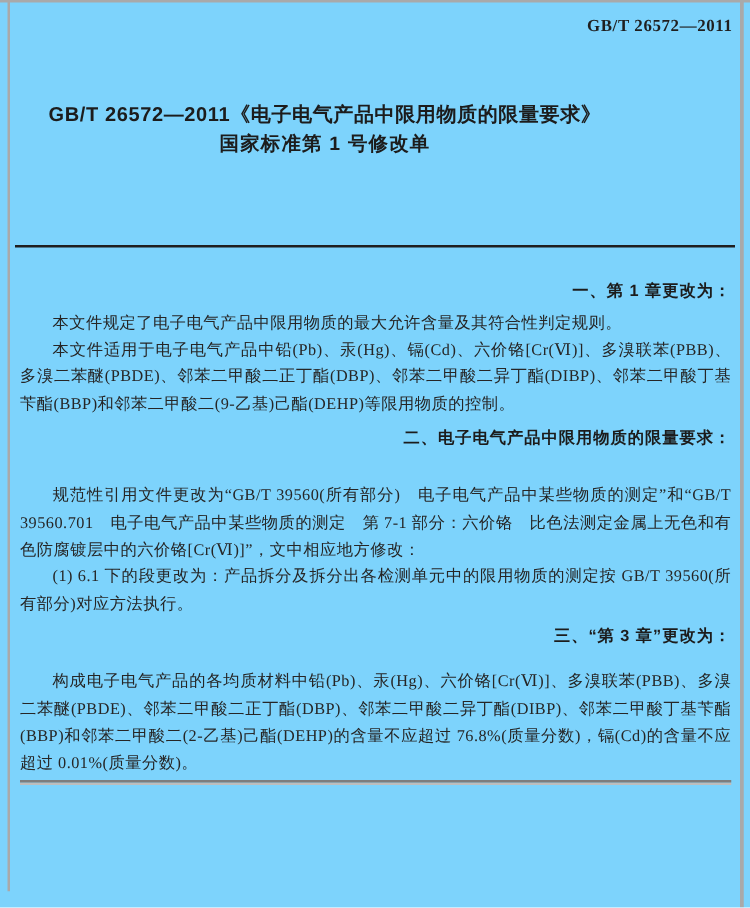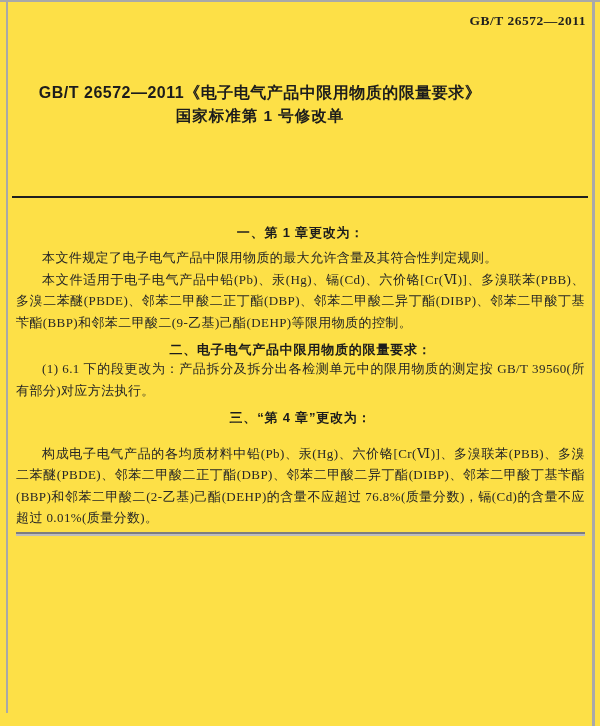--- a/index.html
+++ b/index.html
@@ -1,21 +1,21 @@
 <!DOCTYPE html>
 <html><head>
 <meta charset="utf-8">
 <style>
   * { margin: 0; padding: 0; box-sizing: border-box; }
   html, body { background: #ffffff; }
   #page {
     position: relative;
     width: 600px;
     height: 726px;
-    background: #fde047;
+    background: #7dd3fc;
     overflow: hidden;
     color: #262626;
     font-family: "Liberation Serif", "DejaVu Serif", serif;
   }
   
   .edge { position: absolute; background: #a9a9a9; }
   #edge-top    { left: 0; top: 0; width: 600px; height: 2px; }
   #edge-left   { left: 6px; top: 0; width: 2px; height: 713px; }
   #edge-right  { left: 592px; top: 0; width: 3px; height: 726px; }
 
@@ -56,21 +56,21 @@
     text-align: justify;
     letter-spacing: 0.4px;
   }
   .sec-heading {
     font-family: "Liberation Sans", "DejaVu Sans", sans-serif;
     font-weight: bold;
     font-size: 13px;
     line-height: 16px;
     letter-spacing: 0.8px;
     color: #1c1c1c;
-    text-align: center;
+    text-align: right;
   }
   #heading-1 { margin-top: 27px; }
   #heading-2 { margin-top: 9px; }
   #heading-3 { margin-top: 8px; }
   .para { text-indent: 2em; }
   #para-s1-1 { margin-top: 6px; }
   #para-s2-1 { margin-top: 27px; }
   #para-s3-1 { margin-top: 17px; }
   sup.fn {
     font-size: 8px;
@@ -102,21 +102,22 @@
 
   <div id="header-rule"></div>
 
   <div id="content">
 
     <div id="heading-1" class="sec-heading">一、第 1 章更改为：</div>
     <p id="para-s1-1" class="para">本文件规定了电子电气产品中限用物质的最大允许含量及其符合性判定规则。</p>
     <p id="para-s1-2" class="para">本文件适用于电子电气产品中铅(Pb)、汞(Hg)、镉(Cd)、六价铬[Cr(Ⅵ)]、多溴联苯(PBB)、多溴二苯醚(PBDE)、邻苯二甲酸二正丁酯(DBP)、邻苯二甲酸二异丁酯(DIBP)、邻苯二甲酸丁基苄酯(BBP)和邻苯二甲酸二(9-乙基)己酯(DEHP)等限用物质的控制。</p>
 
     <div id="heading-2" class="sec-heading">二、电子电气产品中限用物质的限量要求：</div>
+    <p id="para-s2-1" class="para">规范性引用文件更改为“GB/T 39560(所有部分)　电子电气产品中某些物质的测定”和“GB/T 39560.701　电子电气产品中某些物质的测定　第 7-1 部分：六价铬　比色法测定金属上无色和有色防腐镀层中的六价铬[Cr(Ⅵ)]”，文中相应地方修改：</p>
     <p id="para-s2-2" class="para">(1) 6.1 下的段更改为：产品拆分及拆分出各检测单元中的限用物质的测定按 GB/T 39560(所有部分)对应方法执行。</p>
 
-    <div id="heading-3" class="sec-heading">三、“第 4 章”更改为：</div>
+    <div id="heading-3" class="sec-heading">三、“第 3 章”更改为：</div>
     <p id="para-s3-1" class="para">构成电子电气产品的各均质材料中铅(Pb)、汞(Hg)、六价铬[Cr(Ⅵ)]、多溴联苯(PBB)、多溴二苯醚(PBDE)、邻苯二甲酸二正丁酯(DBP)、邻苯二甲酸二异丁酯(DIBP)、邻苯二甲酸丁基苄酯(BBP)和邻苯二甲酸二(2-乙基)己酯(DEHP)的含量不应超过 76.8%(质量分数)，镉(Cd)的含量不应超过 0.01%(质量分数)。</p>
 
     <div id="bottom-rule"></div>
   </div>
 
 </div>
 
 </body></html>

